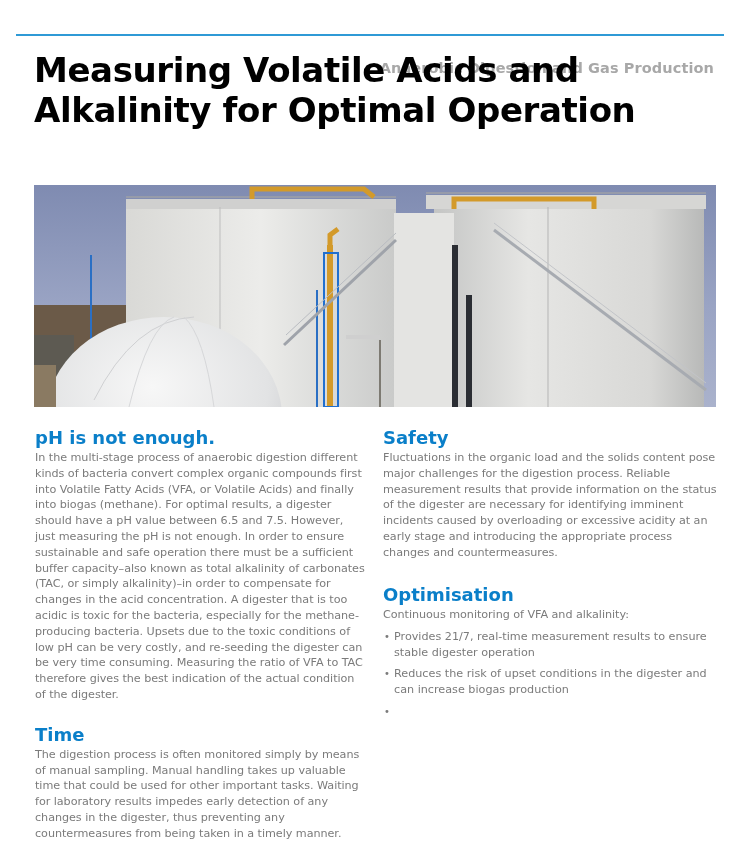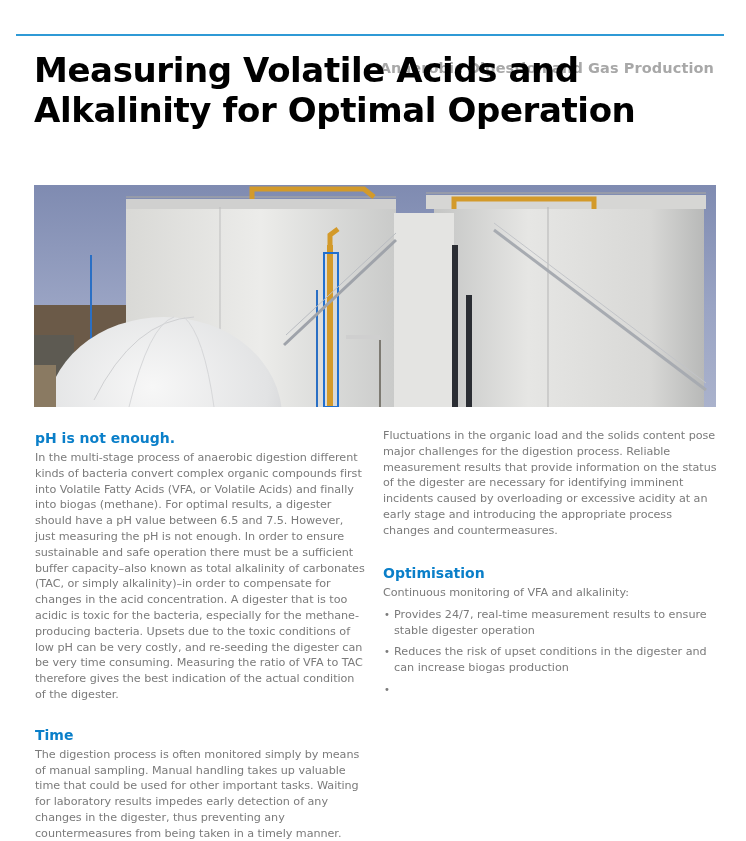--- a/index.html
+++ b/index.html
@@ -22,21 +22,21 @@
     position: absolute; left: 34px; top: 185px; width: 682px; height: 222px; overflow: hidden;
     background: linear-gradient(180deg, #7f8bb1 0%, #9aa4c4 55%, #aab2cc 100%);
   }
   .hero svg { display: block; }
 
   .col { position: absolute; }
   .col-left { left: 35px; top: 428px; width: 332px; }
   .col-right { left: 383px; top: 428px; width: 334px; }
 
   .sec-h {
-    font-size: 14px; font-weight: bold; color: #0a7fc9; line-height: 20px; margin-bottom: 2px;
+    font-size: 18px; font-weight: bold; color: #0a7fc9; line-height: 20px; margin-bottom: 2px;
   }
   .sec-p {
     font-size: 11.2px; line-height: 15.8px; color: #7b7b7b; letter-spacing: -0.05px;
   }
   .gap-time { height: 22px; }
   .gap-opt { height: 24px; }
 
   .bullets { list-style: none; margin-top: 7px; }
   .bullets li {
     position: relative; padding-left: 11px; font-size: 11.2px; line-height: 15.8px; color: #7b7b7b;
@@ -128,30 +128,31 @@
   </section>
   <div class="gap-time"></div>
   <section>
     <h2 class="sec-h">Time</h2>
     <p class="sec-p">The digestion process is often monitored simply by means of manual sampling. Manual handling takes up valuable time that could be used for other important tasks. Waiting for laboratory results impedes early detection of any changes in the digester, thus preventing any countermeasures from being taken in a timely manner.</p>
   </section>
 </div>
 
 <div class="col col-right">
   <section>
+    <h2 class="sec-h">Safety</h2>
     <p class="sec-p">Fluctuations in the organic load and the solids content pose major challenges for the digestion process. Reliable measurement results that provide information on the status of the digester are necessary for identifying imminent incidents caused by overloading or excessive acidity at an early stage and introducing the appropriate process changes and countermeasures.</p>
   </section>
   <div class="gap-opt"></div>
   <section>
     <h2 class="sec-h">Optimisation</h2>
     <p class="sec-p">Continuous monitoring of VFA and alkalinity:</p>
     <ul class="bullets">
       <li>
         <span class="dot">•</span>
-        <span>Provides 24/7, real-time measurement results to ensure stable digester operation</span>
+        <span>Provides 21/7, real-time measurement results to ensure stable digester operation</span>
       </li>
       <li>
         <span class="dot">•</span>
         <span>Reduces the risk of upset conditions in the digester and can increase biogas production</span>
       </li>
       <li>
         <span class="dot">•</span>
       </li>
     </ul>
   </section>

